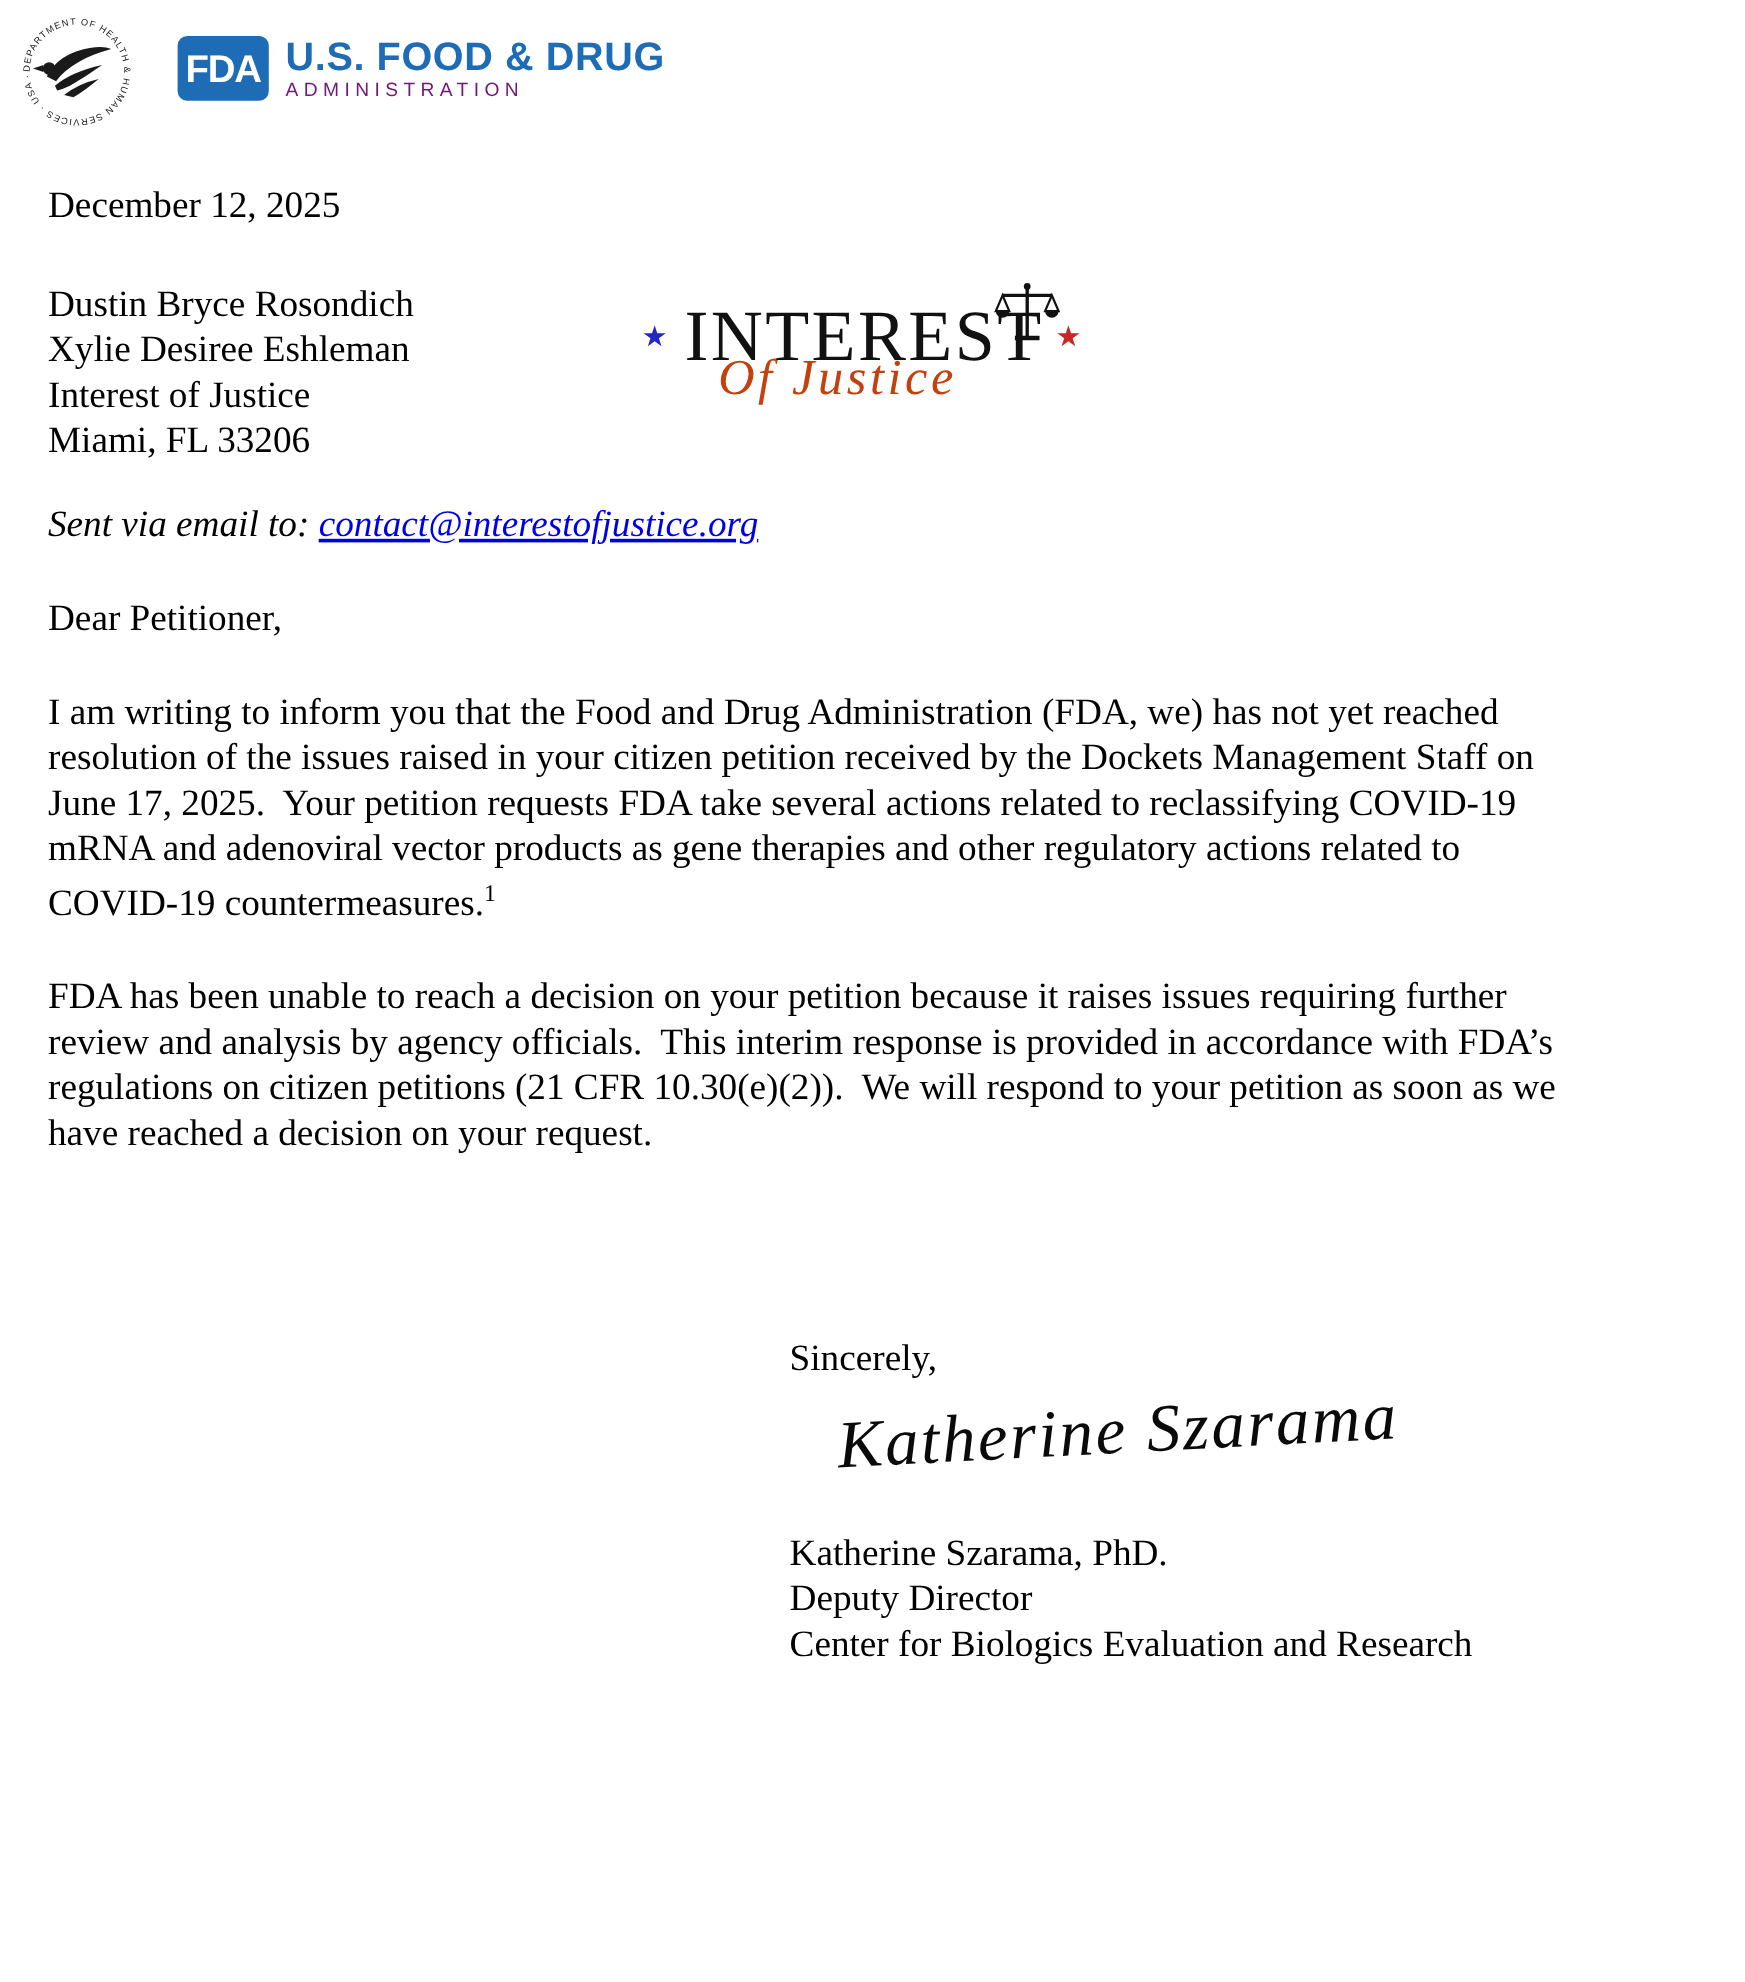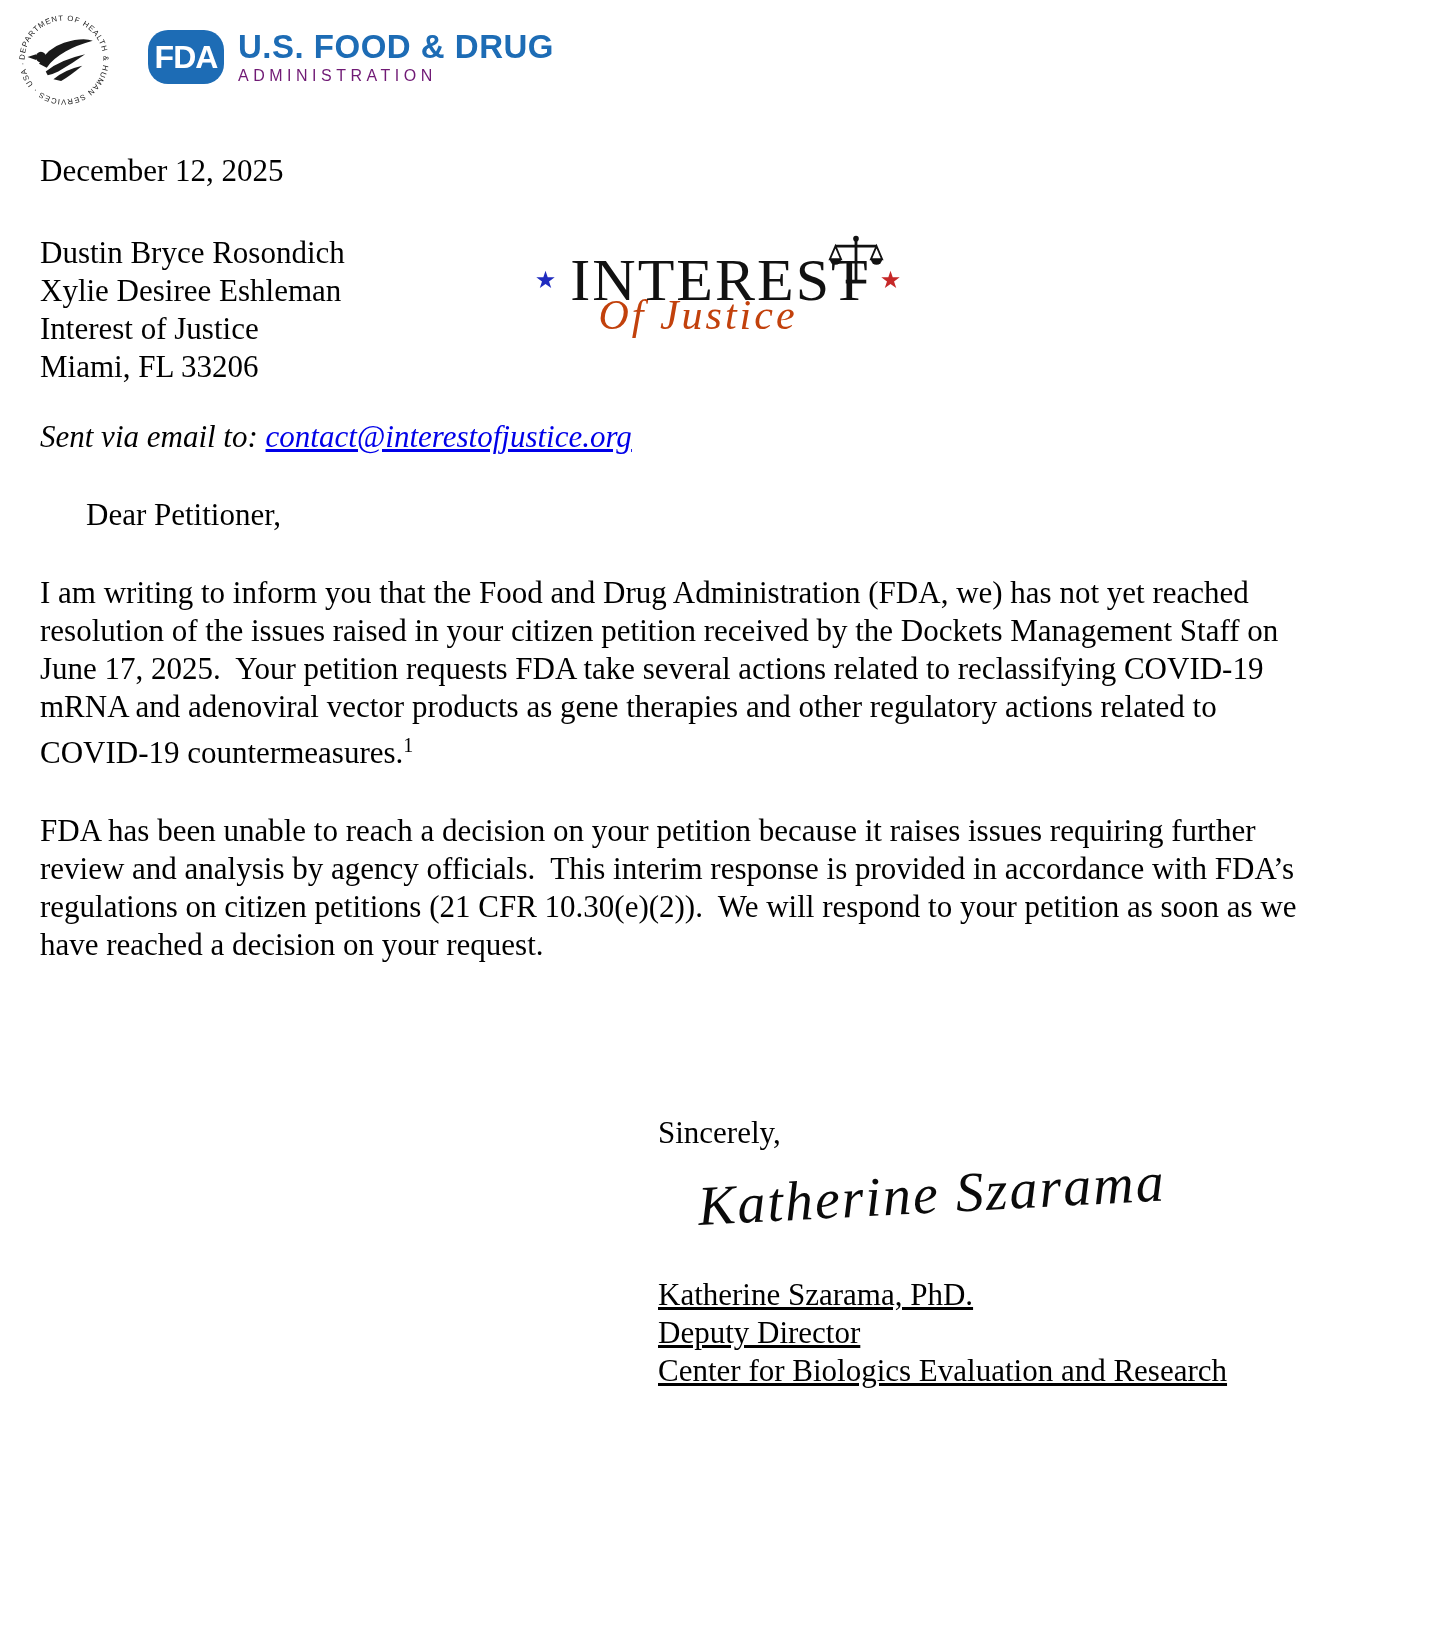--- a/index.html
+++ b/index.html
@@ -6,21 +6,21 @@
   .page {
     position:relative; width:1454px; height:1652px; background:#ffffff;
     font-family:"Liberation Serif", serif; color:#000; overflow:hidden;
   }
 
   
   .letterhead { position:absolute; top:8px; left:0; width:100%; height:110px; }
   .hhs-seal { position:absolute; left:16px; top:4px; width:96px; height:96px; }
   .fda-lockup { position:absolute; left:148px; top:22px; display:flex; align-items:flex-start; }
   .fda-box {
-    width:76px; height:54px; background:#1d6cb5; border-radius:20px;
+    width:76px; height:54px; background:#1d6cb5; border-radius:8px;
     color:#fff; font-family:"Liberation Sans", sans-serif; font-weight:bold;
     font-size:32px; display:flex; align-items:center; justify-content:center;
     letter-spacing:-1px;
   }
   .fda-words { margin-left:14px; font-family:"Liberation Sans", sans-serif; }
   .fda-line1 { color:#1d6cb5; font-weight:bold; font-size:33px; line-height:34px; letter-spacing:0.5px; }
   .fda-line2 { color:#701a75; font-weight:normal; font-size:16px; letter-spacing:4.5px; margin-top:3px; }
 
   
   .letter { position:absolute; top:152px; left:40px; width:1315px; font-size:31px; line-height:38px; }
@@ -44,36 +44,36 @@
     margin-top:-14px; margin-left:-40px;
     font-family:"Liberation Serif", serif; font-style:italic;
     font-size:42px; color:#c2410c; letter-spacing:3px;
   }
 
   .sent-via { margin-top:32px; font-style:italic; }
   .email-link { color:#0000e8; text-decoration:underline; font-style:italic; cursor:pointer; }
 
   .re-line { margin-top:44px; text-align:right; white-space:pre-wrap; }
 
-  .salutation { margin-top:40px;margin-left:46px; }
+  .salutation { margin-top:40px; }
 
   .para { margin-top:40px; max-width:1285px; white-space:pre-wrap; }
   .para sup { font-size:20px; }
 
   .closing-block { margin-top:150px; margin-left:618px; }
   .closing { margin:0; }
   .signature {
     margin-top:22px; margin-left:40px;
     font-family:"Liberation Serif", serif; font-style:italic;
     font-size:56px; line-height:64px; color:#0a0a0a;
     transform:rotate(-3deg); transform-origin:left center;
     letter-spacing:2px;
   }
   .signer-block { margin-top:38px; }
-  .signer-line { margin:0;text-decoration:underline; }
+  .signer-line { margin:0; }
 </style>
 </head>
 <body>
 
 <div class="page">
 
   <header class="letterhead">
 
     <div class="hhs-seal">
       <svg viewBox="0 0 100 100" width="96" height="96">

